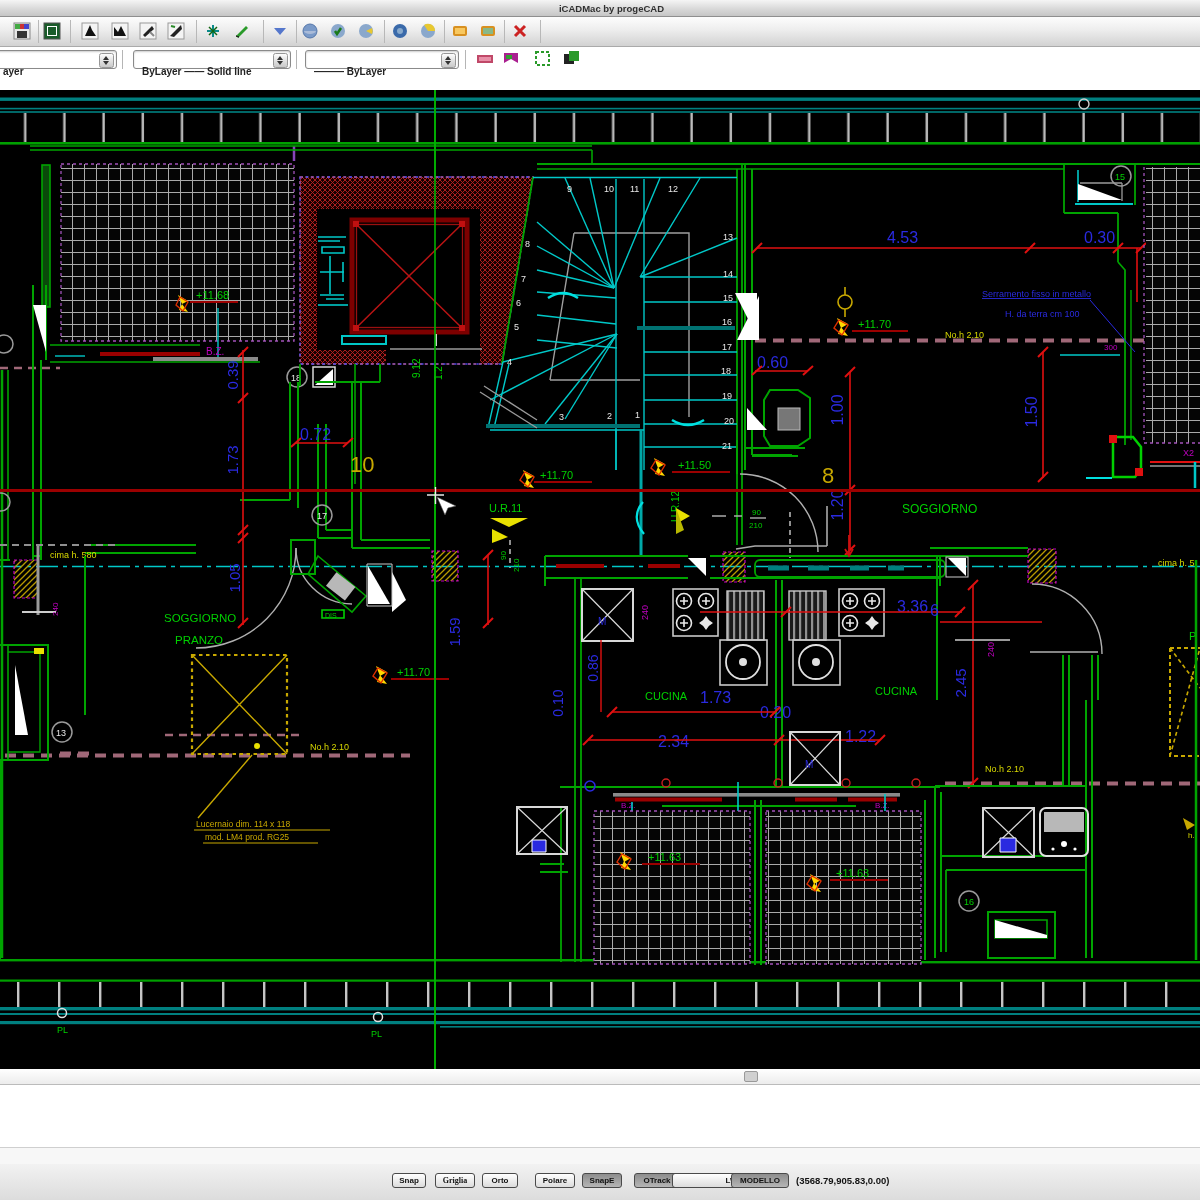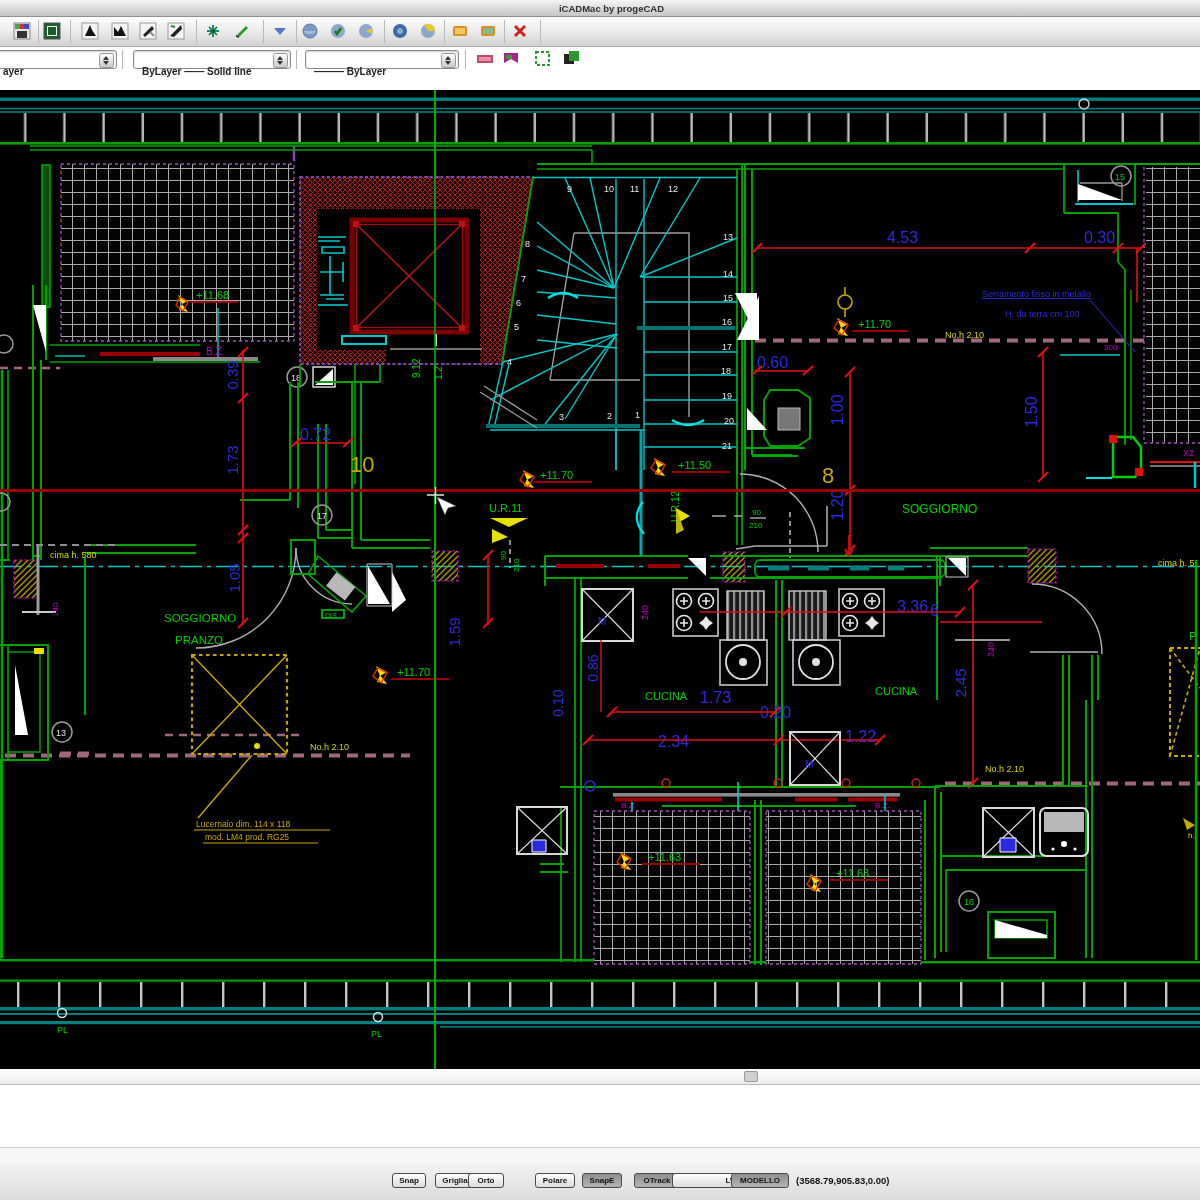--- a/index.html
+++ b/index.html
@@ -606,20 +606,20 @@
       <path d="M437 497l8 18 3-7 8-2z" fill="#fff" stroke="#444" stroke-width="0.6"></path>
       <path d="M427 495h17M435.5 487v17" stroke="#e8e8e8" stroke-width="1.4"></path>
     </svg>
 <div class="bar" id="strip">
       <span class="knob"></span>
     </div>
 <div class="bar" id="white"></div>
 <div class="bar" id="white2"></div>
 <div class="bar" id="status"></div>
 <div class="btn" style="left:392px;width:32px;">Snap</div>
-<div class="btn" style="left:435px;width:38px;">Griglia</div>
-<div class="btn" style="left:468px;width:34px;">Orto</div>
+<div class="btn" style="left:435px;width:38px;font-family:Liberation Serif, serif;">Griglia</div>
+<div class="btn" style="left:482px;width:34px;">Orto</div>
 <div class="btn" style="left:535px;width:38px;">Polare</div>
 <div class="btn on" style="left:582px;width:38px;">SnapE</div>
 <div class="btn on" style="left:634px;width:44px;">OTrack</div>
 <div class="btn" style="left:672px;width:30px;padding-left:46px;">LWT</div>
 <div class="btn on" style="left:731px;width:56px;">MODELLO</div>
 <div id="coords">(3568.79,905.83,0.00)</div>
 </div>
 </body></html>

